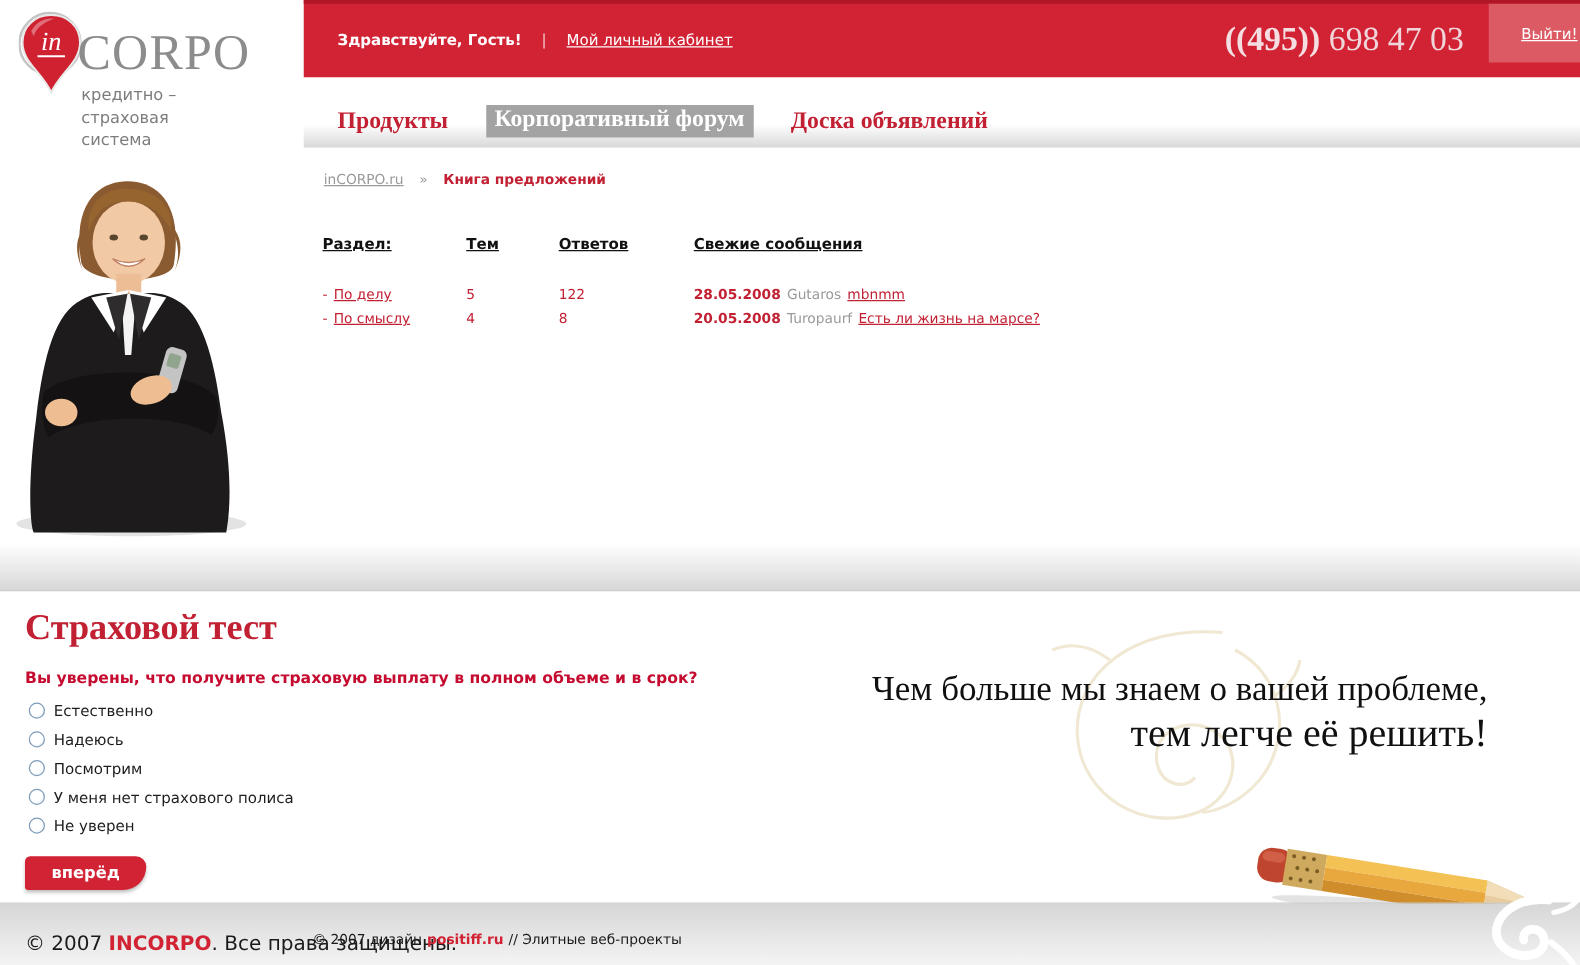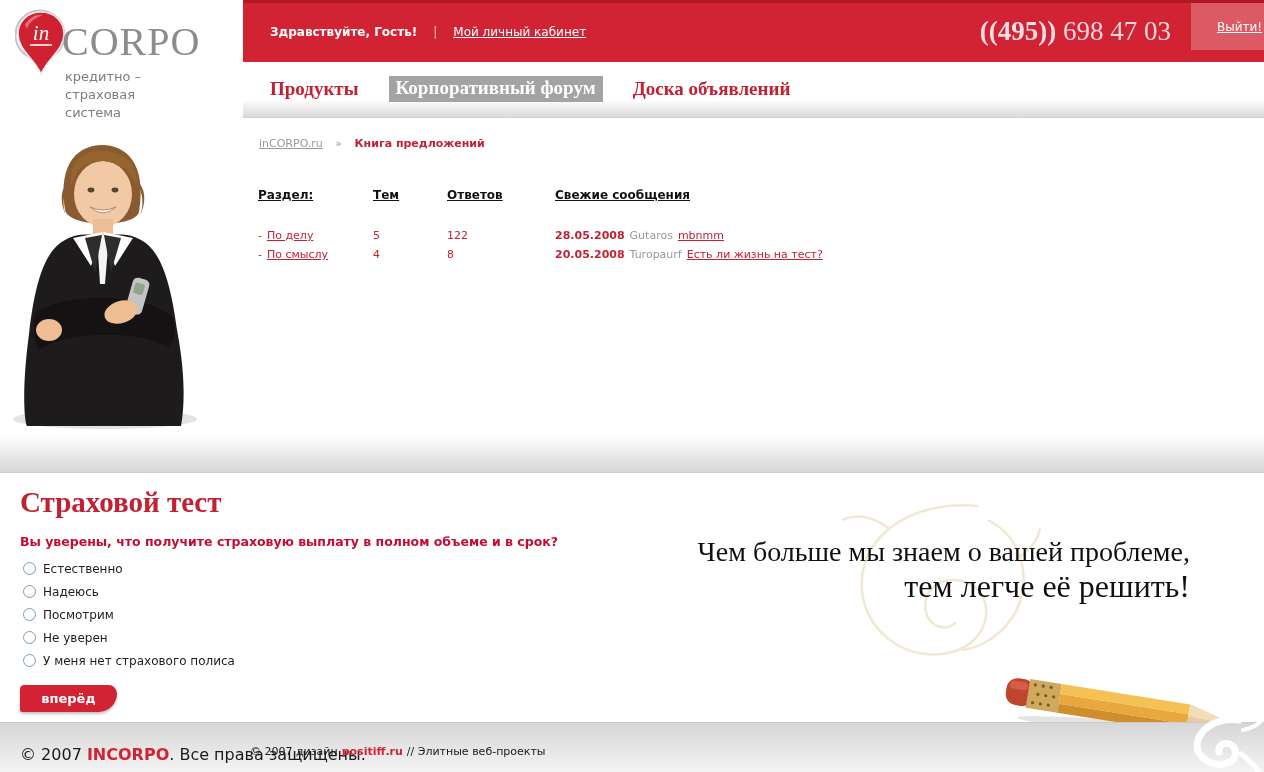--- a/index.html
+++ b/index.html
@@ -19,21 +19,21 @@
   .logout-block{position:absolute;right:0;top:3px;width:97px;height:47px;background:#db5a64;
                 display:flex;align-items:center;justify-content:center;}
   .logout-link{color:#fff;font-size:12px;text-decoration:underline;}
 
   
   .nav-band{position:absolute;left:243px;top:62px;width:1021px;height:56px;
             background:linear-gradient(to bottom,#ffffff 0%,#ffffff 68%,#dadada 100%);
             border-bottom:1px solid #d2d2d2;box-sizing:border-box;}
   .tabs{position:absolute;left:27px;top:14px;display:flex;gap:30px;align-items:center;
         font-family:"Liberation Serif",serif;font-weight:bold;font-size:19px;white-space:nowrap;}
-  .tab{color:#c22033;text-decoration:none;}
+  .tab{color:#c22033;text-decoration:none;margin-top:8px;}
   .tab.active{background:#a3a3a3;color:#ffffff;padding:1px 7px 3px 7px;}
 
   
   .logo-zone{position:absolute;left:0;top:0;width:243px;height:130px;background:#fff;}
   .logo-pin{position:absolute;left:15px;top:9px;}
   .logo-name{position:absolute;left:62px;top:18px;font-family:"Liberation Serif",serif;
              font-size:40px;color:#8c8c8c;letter-spacing:1px;}
   .tagline{position:absolute;left:65px;top:68px;font-size:13px;line-height:18px;color:#7d7d7d;}
 
   
@@ -175,21 +175,21 @@
     <div class="forum-row">
       <span><span class="row-bullet">-</span><a class="section-link">По делу</a></span>
       <span class="cell-num">5</span>
       <span class="cell-num">122</span>
       <span><span class="msg-date">28.05.2008</span><span class="msg-author">Gutaros</span><a class="msg-topic">mbnmm</a></span>
     </div>
     <div class="forum-row">
       <span><span class="row-bullet">-</span><a class="section-link">По смыслу</a></span>
       <span class="cell-num">4</span>
       <span class="cell-num">8</span>
-      <span><span class="msg-date">20.05.2008</span><span class="msg-author">Turopaurf</span><a class="msg-topic">Есть ли жизнь на тест?</a></span>
+      <span><span class="msg-date">20.05.2008</span><span class="msg-author">Turopaurf</span><a class="msg-topic">Есть ли жизнь на марсе?</a></span>
     </div>
   </div>
 
   <div class="separator-band"></div>
 
   <svg class="watermark" width="215" height="175" viewBox="0 0 215 175">
     <g fill="none" stroke="#f0e8d3" stroke-width="2.5">
       <path d="M150,8 C80,2 30,40 34,92 C38,140 88,168 130,152 C162,140 168,100 142,86 C118,74 92,90 98,114 C102,130 120,134 128,124"></path>
       <path d="M160,22 C196,40 206,86 184,120 C172,138 152,150 134,152"></path>
       <path d="M60,30 C44,18 28,16 14,22"></path>
@@ -208,25 +208,25 @@
       <label class="option">
         <input type="radio" name="insurance-test" style="">
         <span>Надеюсь</span>
       </label>
       <label class="option">
         <input type="radio" name="insurance-test" style="">
         <span>Посмотрим</span>
       </label>
       <label class="option">
         <input type="radio" name="insurance-test" style="">
+        <span>У меня нет страхового полиса</span>
+      </label>
+      <label class="option">
+        <input type="radio" name="insurance-test" style="">
         <span>Не уверен</span>
-      </label>
-      <label class="option">
-        <input type="radio" name="insurance-test" style="">
-        <span>У меня нет страхового полиса</span>
       </label>
     </div>
     <button class="forward-btn">вперёд</button>
   </div>
 
   <div class="slogan">
     <div class="slogan-line1">Чем больше мы знаем о вашей проблеме,</div>
     <div class="slogan-line2">тем легче её решить!</div>
   </div>
 

